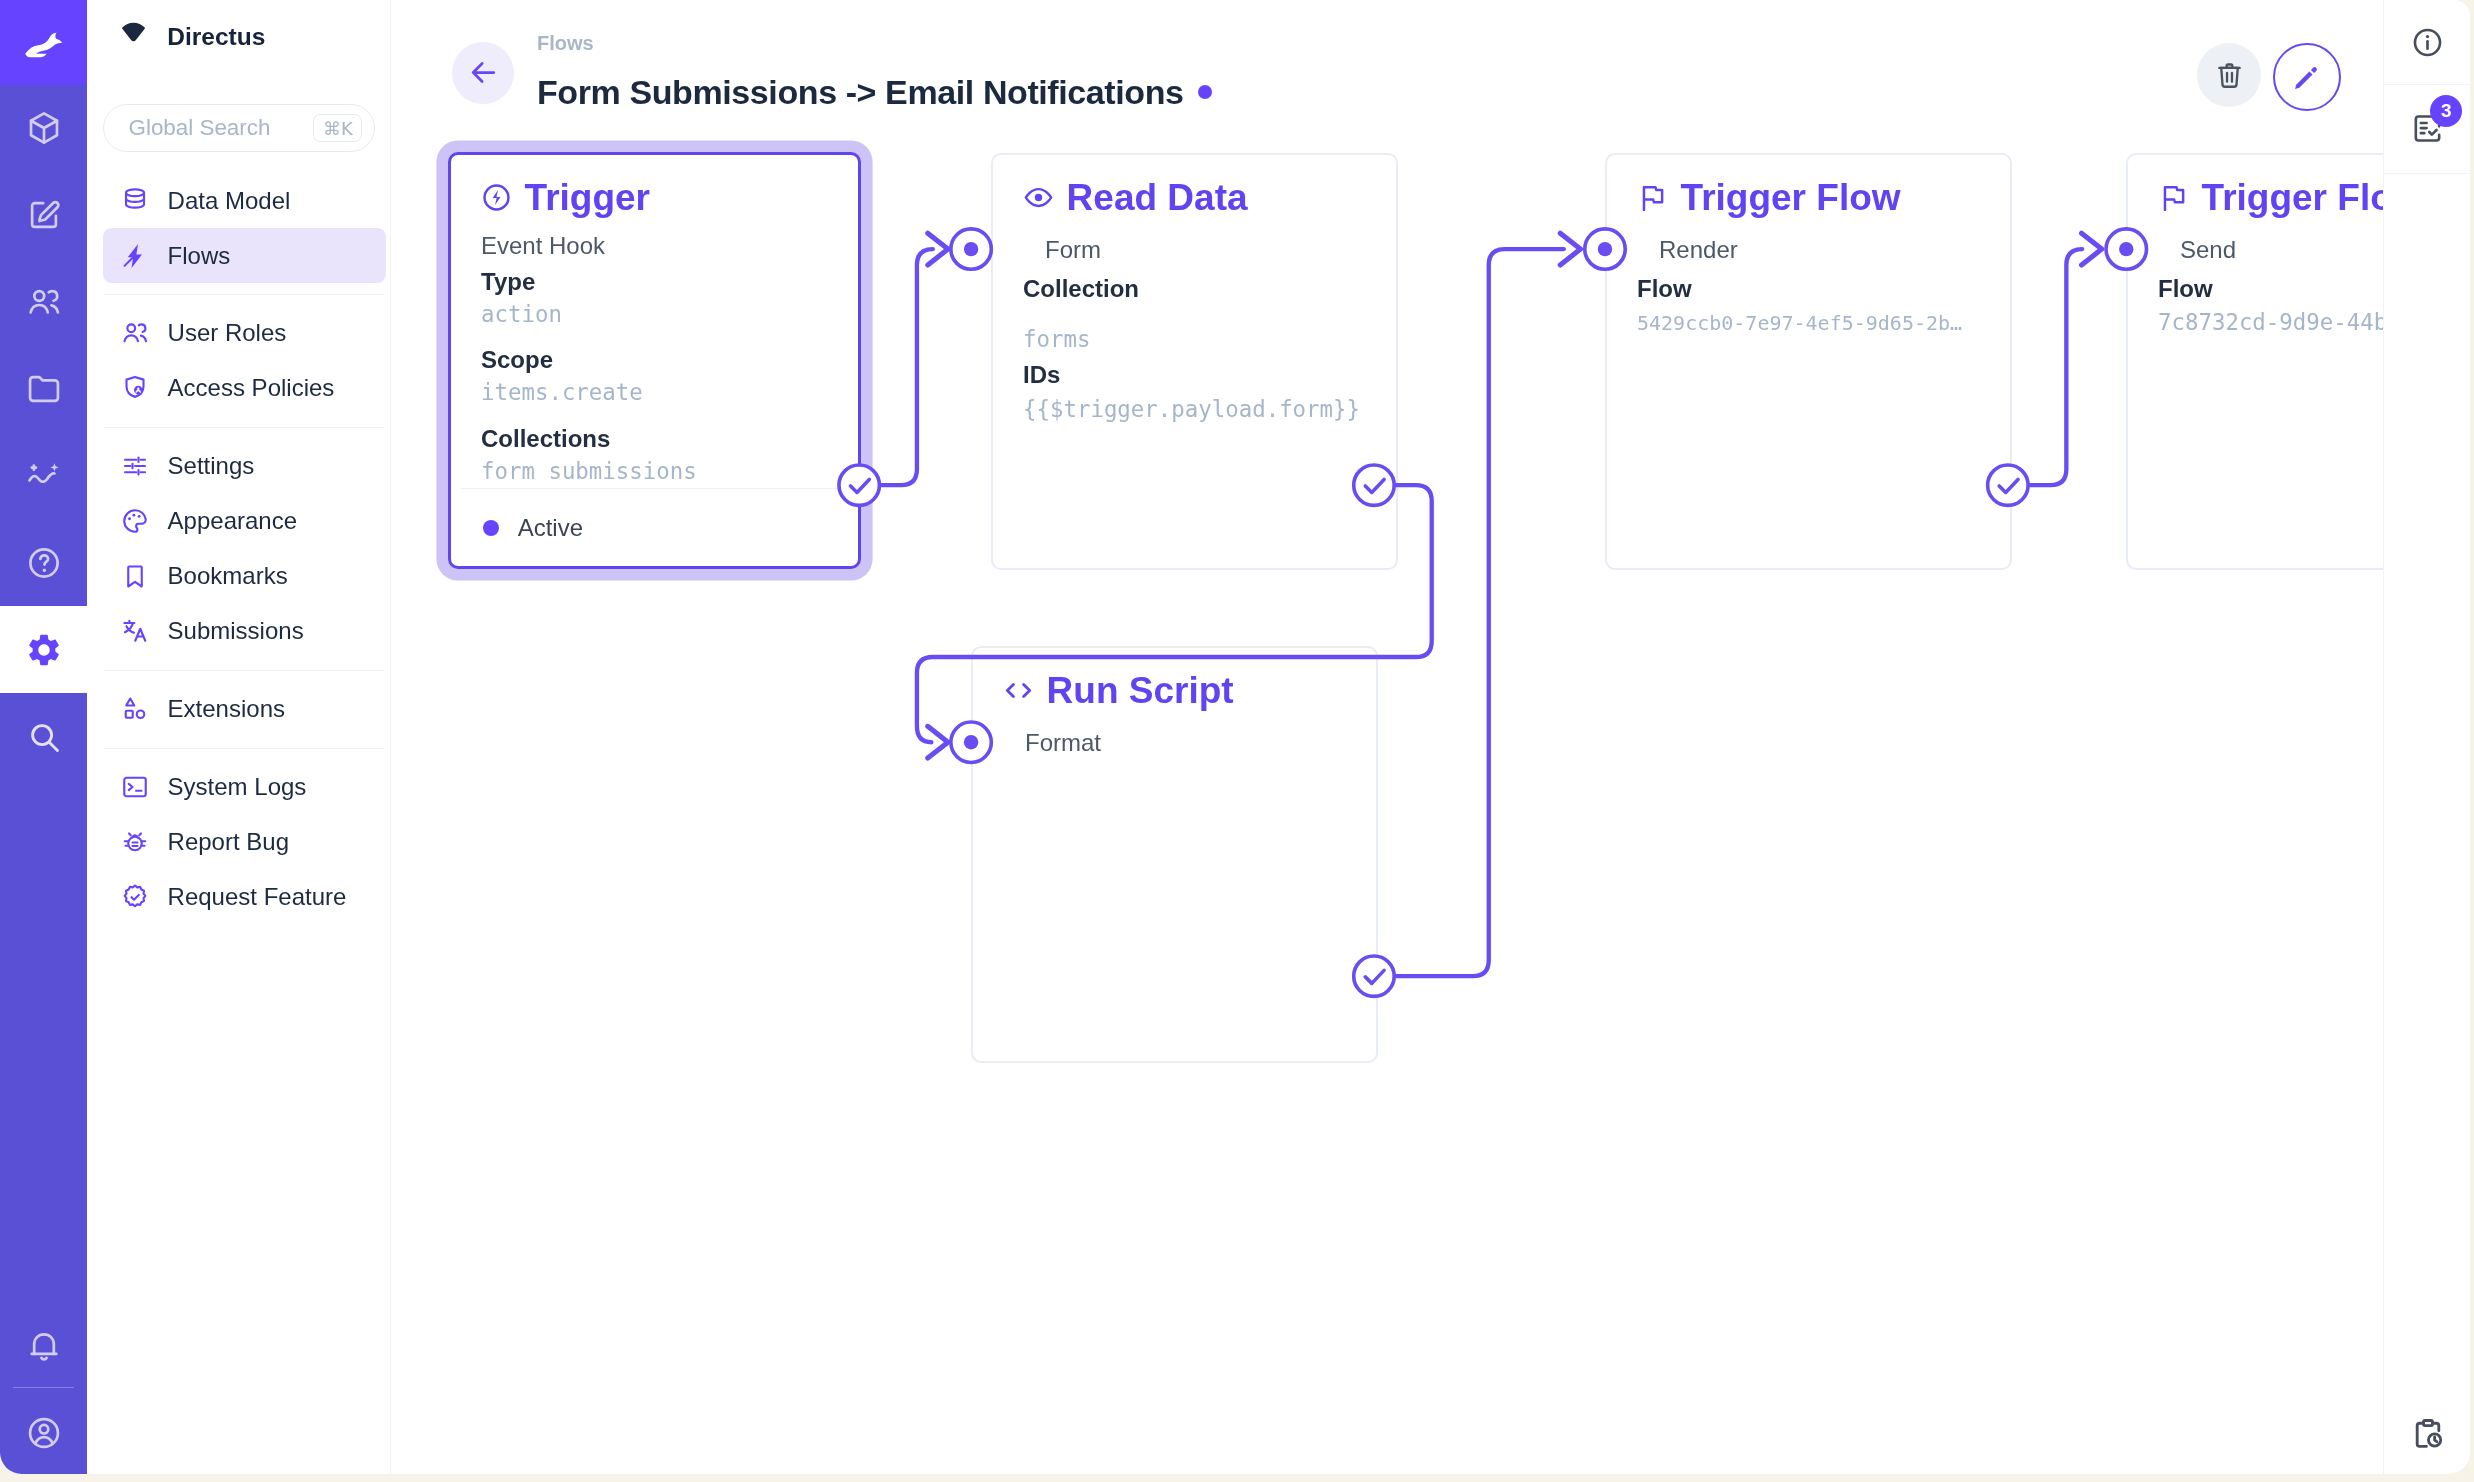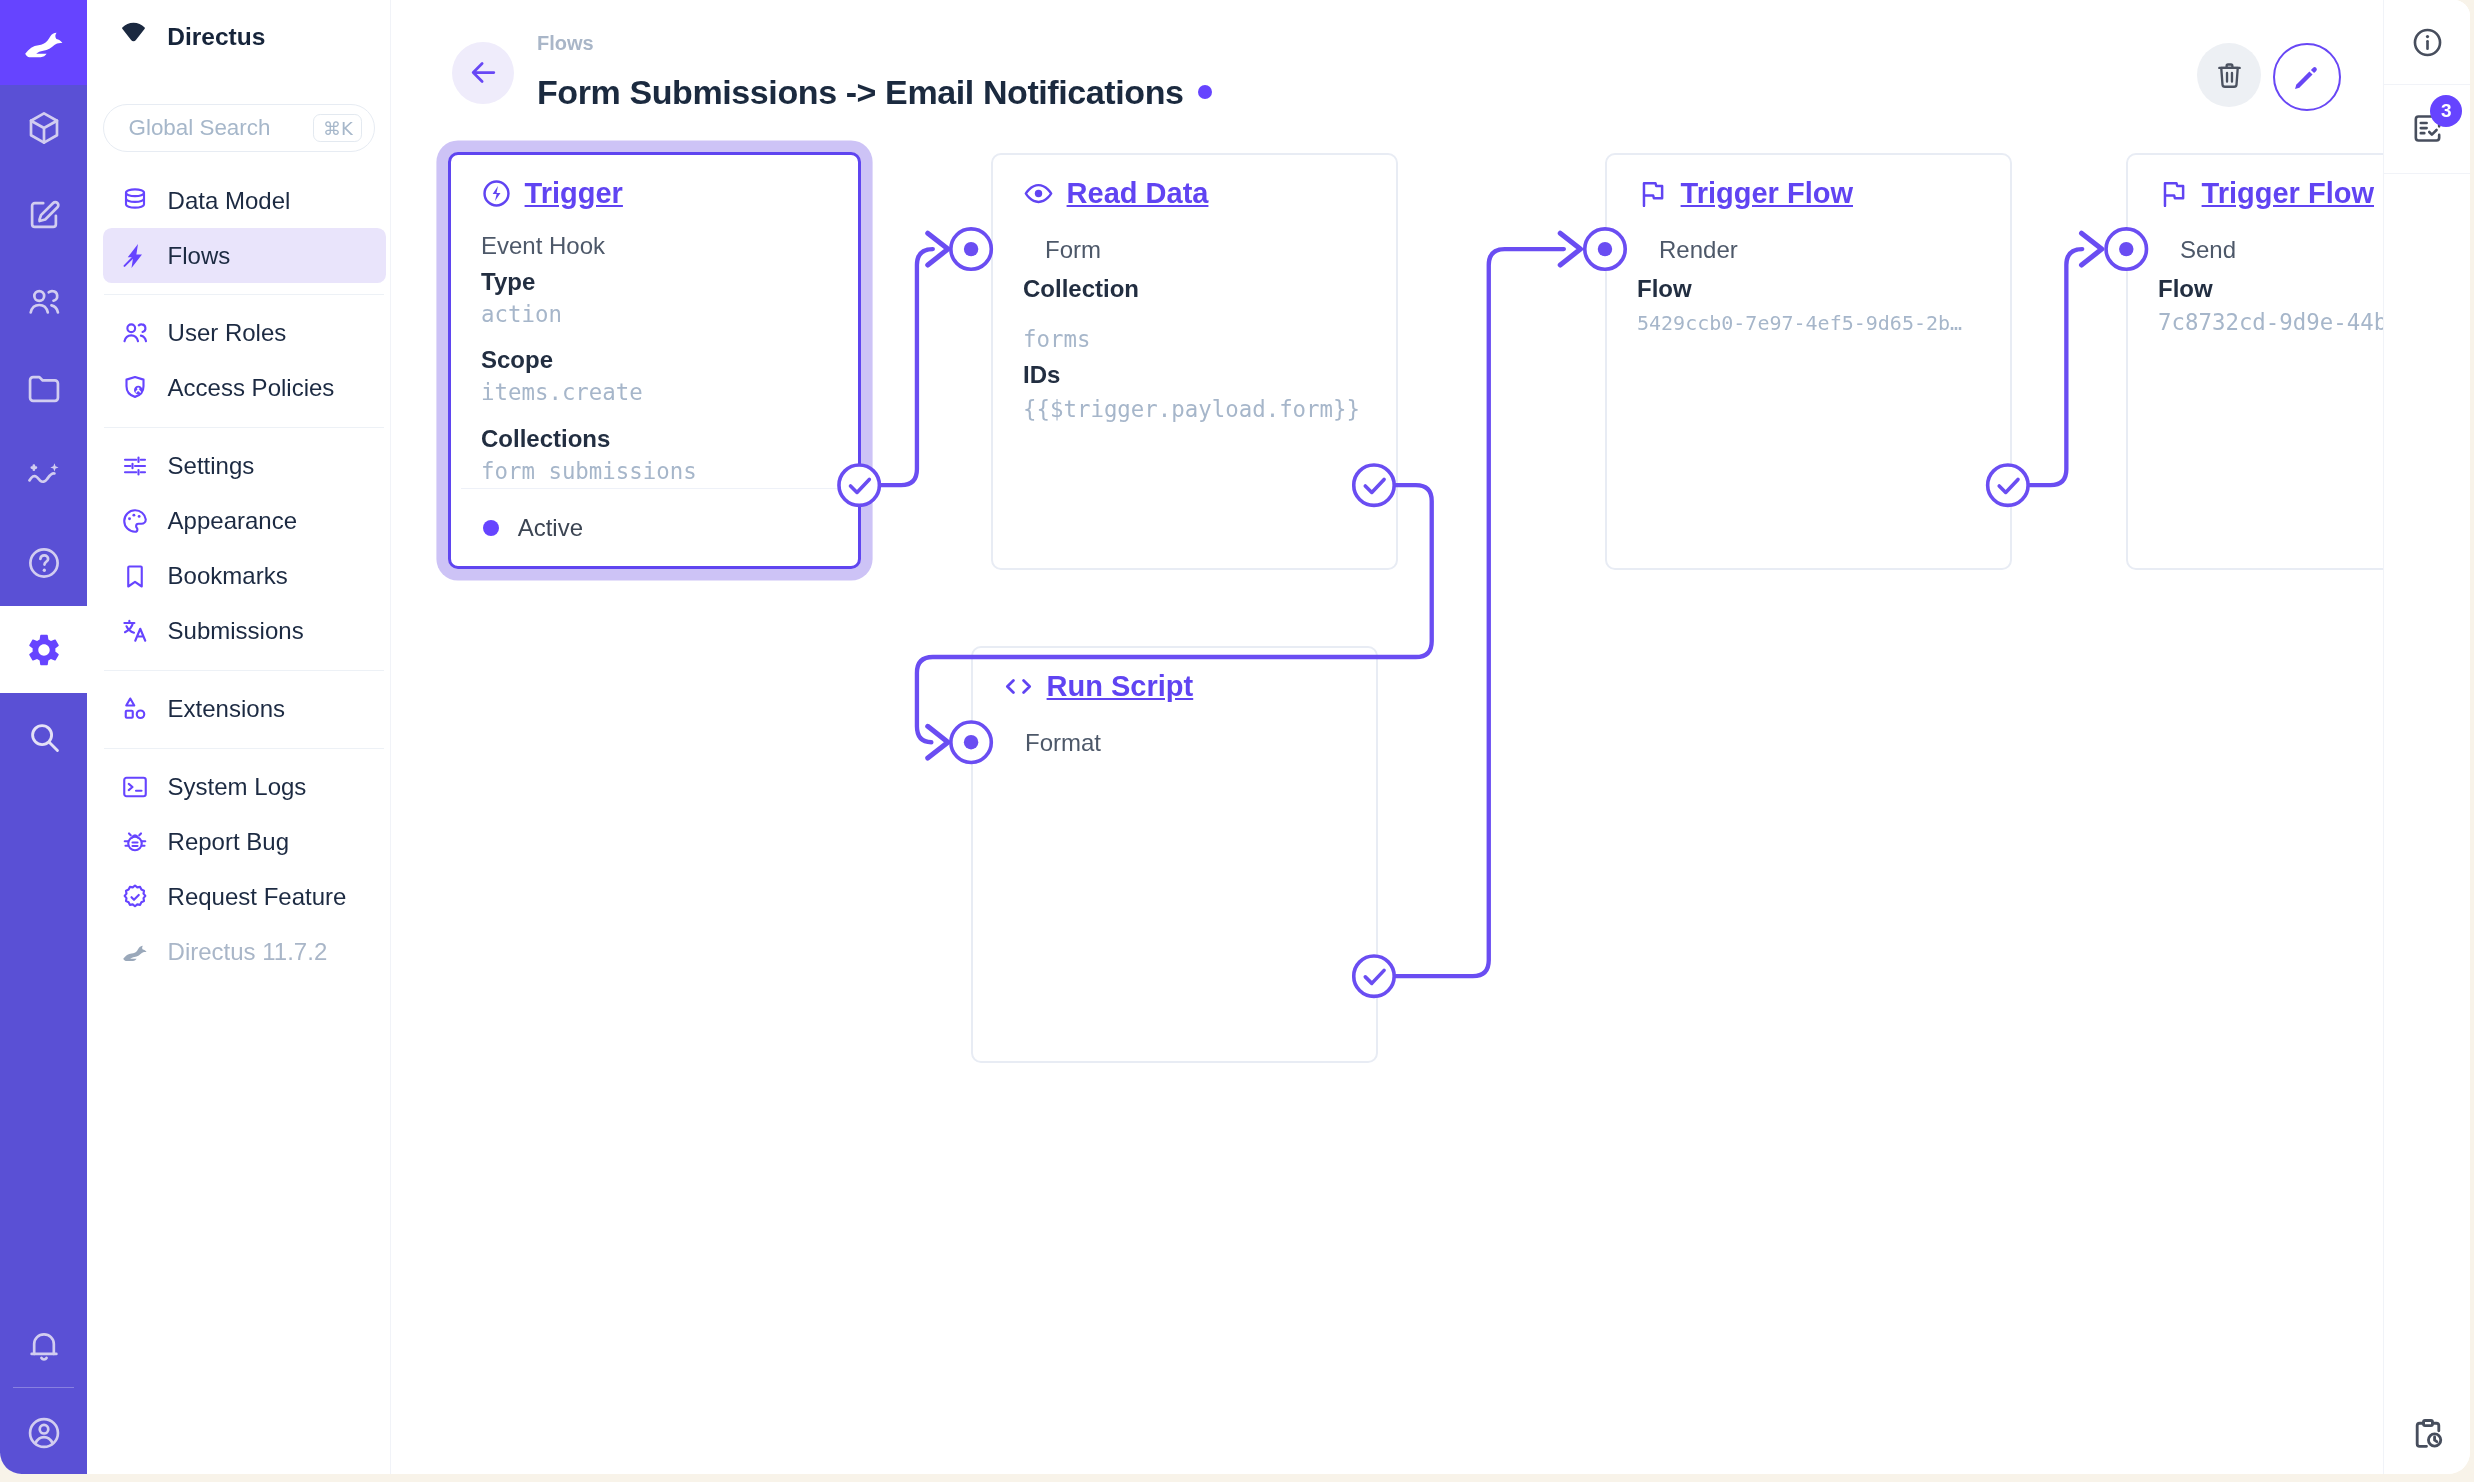--- a/index.html
+++ b/index.html
@@ -64,21 +64,21 @@
   .rb-log{position:relative;}
   .rb-badge{position:absolute;top:-16px;right:-17.3px;min-width:32px;height:32px;border-radius:16px;background:#6644ff;color:#fff;font-size:19px;font-weight:700;display:flex;align-items:center;justify-content:center;}
   .rb-bottom{position:absolute;bottom:21.7px;left:0;width:87px;display:flex;justify-content:center;color:#474e5d;cursor:pointer;}
   .rb-bottom svg{width:36px;height:36px;}
   
   .canvas{position:absolute;left:0;top:0;width:2475px;height:1483px;z-index:10;}
   .node{position:absolute;width:403px;height:413px;background:#fff;border:2.2px solid #e8ecf4;border-radius:10px;cursor:pointer;}
   .node.selected{border:3.6px solid #5f45f0;box-shadow:0 0 0 11.6px #cdc3f6;}
   .n-title{position:absolute;top:21.7px;left:29px;display:flex;align-items:center;gap:11.6px;color:#6044f2;}
   .n-title svg{width:33px;height:33px;}
-  .n-title .tt{font-size:29px;font-weight:700;text-decoration:underline;}
+  .n-title .tt{font-size:37px;font-weight:700;}
   .n-sub{position:absolute;left:30px;font-size:24px;color:#4d5869;}
   .n-lbl{position:absolute;left:30px;font-size:24px;font-weight:700;color:#222e41;}
   .n-val{position:absolute;left:30px;right:21.7px;font-size:22.4px;color:#a6b6ca;font-family:"DejaVu Sans Mono",monospace;white-space:nowrap;overflow:hidden;}
   .n-val.sm{font-size:20px;}
   .n-input-label{position:absolute;left:52px;font-size:24px;color:#4d5869;}
   .n-footer{position:absolute;left:10px;right:10px;bottom:0;border-top:1.4px solid #eef1f8;height:77px;display:flex;align-items:center;padding-left:21.7px;}
   .status-dot{width:16px;height:16px;border-radius:50%;background:#6644ff;}
   .n-footer .st{margin-left:19px;font-size:24px;font-weight:500;color:#3c4553;}
   .flow-svg{position:absolute;left:0;top:0;z-index:20;pointer-events:none;}
   .hidden-defs{position:absolute;width:0;height:0;overflow:hidden;}
@@ -497,26 +497,20 @@
               <use href="#s-bug"></use>
             </svg></span>
         <span class="nl">Report Bug</span>
       </div>
       <div class="nav-item">
         <span class="ni"><svg viewBox="0 0 24 24">
               <use href="#s-seal"></use>
             </svg></span>
         <span class="nl">Request Feature</span>
       </div>
-      <div class="nav-item dim">
-        <span class="ni"><svg viewBox="0 0 24 24">
-              <use href="#s-rabbit"></use>
-            </svg></span>
-        <span class="nl">Directus 11.7.2</span>
-      </div>
     </div>
   </div>
 
   <div class="modulebar">
     <div class="logo-tile">
       <svg viewBox="0 0 24 24" style="width:48px;height:48px;color:#ffffff;">
           <use href="#s-rabbit"></use>
         </svg>
     </div>
     <div class="mb-col">

